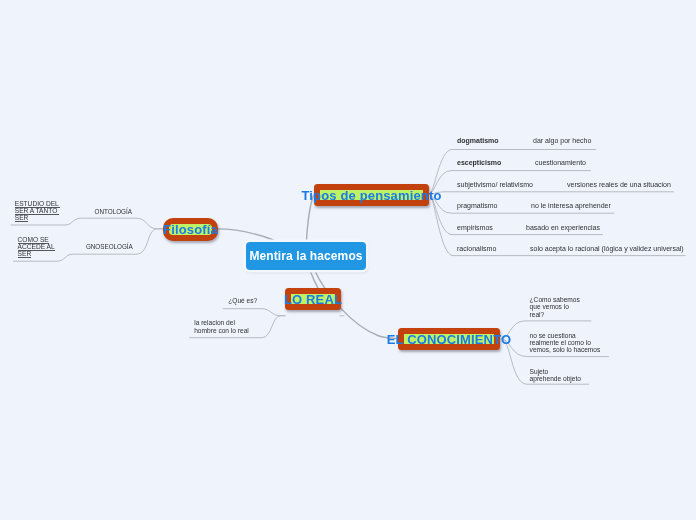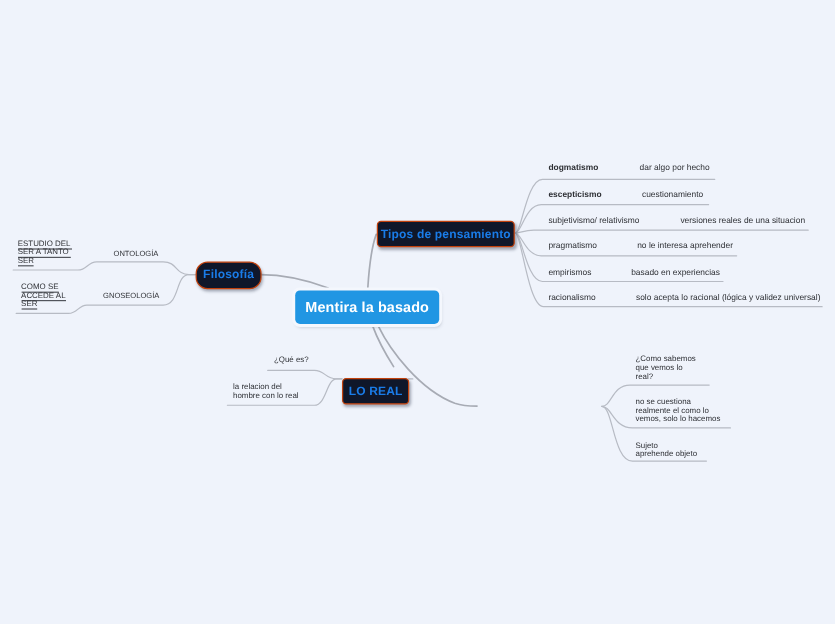--- a/index.html
+++ b/index.html
@@ -8,22 +8,22 @@
   body{width:696px;height:520px;background:#eff3fb;
        font-family:"Liberation Sans",sans-serif;overflow:hidden;
        -webkit-font-smoothing:antialiased;}
   #stage{position:relative;width:696px;height:520px;}
   #wires{position:absolute;left:0;top:0;width:696px;height:520px;pointer-events:none;}
   .node{position:absolute;box-sizing:border-box;display:flex;align-items:center;
         justify-content:center;white-space:nowrap;}
   .root{background:#2196e3;color:#ffffff;font-weight:bold;font-size:12px;
         border-radius:4px;letter-spacing:.1px;
         box-shadow:0 0 0 2.5px #f4f7fd, 1px 2px 3px rgba(60,70,90,.30);}
-  .lvl1{background:#0f172a;border:1px solid #c2410c;padding-top:0.6px;color:#1a7ce8;font-weight:bold;
-        font-size:10px;border-radius:3.5px;letter-spacing:.15px;
+  .lvl1{background:#bef264;border:6px solid #c2410c;padding-top:0.6px;color:#1a7ce8;font-weight:bold;
+        font-size:13px;border-radius:3.5px;letter-spacing:.15px;
         box-shadow:1px 2px 2.5px rgba(55,65,85,.42);}
   .leaf{position:absolute;color:#2e3035;font-size:6.6px;line-height:7.2px;
         white-space:pre;}
   .leaf2{position:absolute;color:#2e3035;font-size:6.6px;line-height:7.4px;
         white-space:pre;}
   .leaf.ul span{display:inline-block;position:relative;}
   .leaf.ul span::after{content:"";position:absolute;left:0;right:0;top:7.1px;
         height:0.55px;background:rgba(60,63,70,.88);}
   .sub{position:absolute;color:#2e3035;font-size:7px;line-height:7.6px;white-space:pre;}
   .sub2{position:absolute;color:#2e3035;font-size:6.3px;line-height:7.6px;white-space:pre;}
@@ -47,25 +47,26 @@
       <path d="M 11 225 L 65 225 C 72.5 225 73 218.2 80.5 218.2 L 136 218.2 C 148 218.2 146 228.8 157.5 228.8 L 163 228.8" fill="none" stroke="#b7bbc4" stroke-width="1" stroke-linecap="round"></path>
       <path d="M 13.5 261.2 L 57 261.2 C 65 261.2 65 254.2 72.5 254.2 L 136 254.2 C 150 254.2 146 228.8 157.5 228.8 L 163 228.8" fill="none" stroke="#b7bbc4" stroke-width="1" stroke-linecap="round"></path>
       <path d="M 429.5 194.2 C 434.5 194.2 439 149.5 452 149.5 L 595.6 149.5" fill="none" stroke="#b7bbc4" stroke-width="1" stroke-linecap="round"></path>
       <path d="M 429.5 194.2 C 434.5 194.2 438 170.6 451 170.6 L 590.5 170.6" fill="none" stroke="#b7bbc4" stroke-width="1" stroke-linecap="round"></path>
       <path d="M 429.5 194.2 C 434.5 194.2 436 191.8 445 191.8 L 673.5 191.8" fill="none" stroke="#b7bbc4" stroke-width="1" stroke-linecap="round"></path>
       <path d="M 429.5 194.2 C 434.5 194.2 438 213.2 451 213.2 L 613.9 213.2" fill="none" stroke="#b7bbc4" stroke-width="1" stroke-linecap="round"></path>
       <path d="M 429.5 194.2 C 434.5 194.2 439 234.6 452 234.6 L 602.5 234.6" fill="none" stroke="#b7bbc4" stroke-width="1" stroke-linecap="round"></path>
       <path d="M 429.5 194.2 C 434.5 194.2 440 255.6 453 255.6 L 685.1 255.6" fill="none" stroke="#b7bbc4" stroke-width="1" stroke-linecap="round"></path>
     </svg>
 
-  <div class="node root" style="left:246px;top:242px;width:120px;height:28px;">Mentira la basado</div>
+  <div class="node root" style="left:246px;top:242px;width:120px;height:28px;">Mentira la hacemos</div>
 
   <div class="node lvl1" style="left:163px;top:218px;width:55px;height:23px;border-radius:10px;">Filosofía</div>
   <div class="node lvl1" style="left:314px;top:184px;width:115px;height:22px;">Tipos de pensamiento</div>
-  <div class="node lvl1" style="left:285px;top:315px;width:56px;height:22px;">LO REAL</div>
+  <div class="node lvl1" style="left:285px;top:288px;width:56px;height:22px;">LO REAL</div>
+  <div class="node lvl1" style="left:398px;top:328px;width:102px;height:22px;">EL CONOCIMIENTO</div>
 
   <div class="sub2" style="left:94.6px;top:207.6px;">ONTOLOGÍA</div>
   <div class="sub2" style="left:85.9px;top:242.9px;">GNOSEOLOGÍA</div>
 
   <div class="leaf ul" style="left:14.8px;top:199.6px;"><div class="lnwrap"><span>ESTUDIO DEL </span></div><div class="lnwrap"><span>SER A TANTO </span></div><div class="lnwrap"><span>SER</span></div></div>
   <div class="leaf ul" style="left:17.6px;top:235.6px;"><div class="lnwrap"><span>COMO SE</span></div><div class="lnwrap"><span>ACCEDE AL</span></div><div class="lnwrap"><span>SER</span></div></div>
 
   <div id="tipos-rows">
       <div class="sub b" style="left: 457px; top: 137.4px;">dogmatismo</div>
       <div class="sub" style="left: 533px; top: 137.4px;">dar algo por hecho</div>

